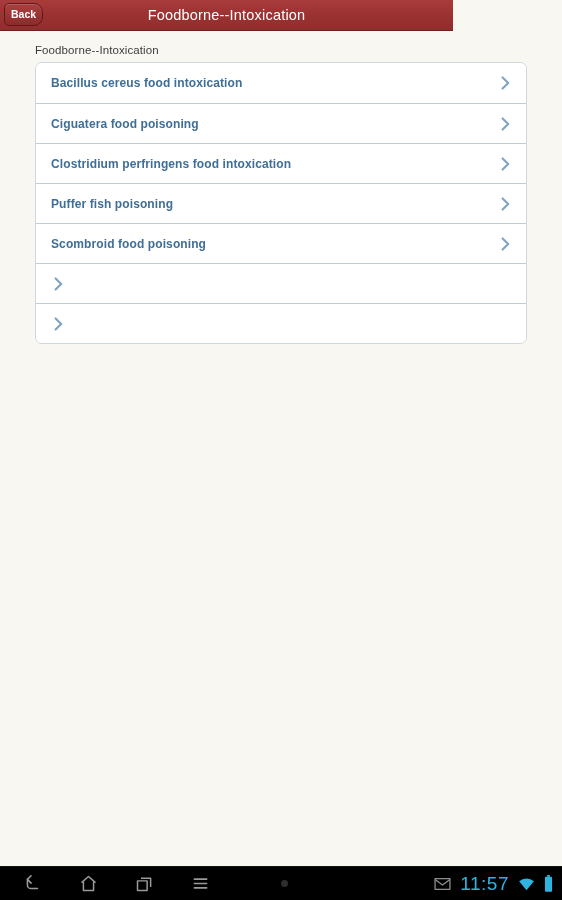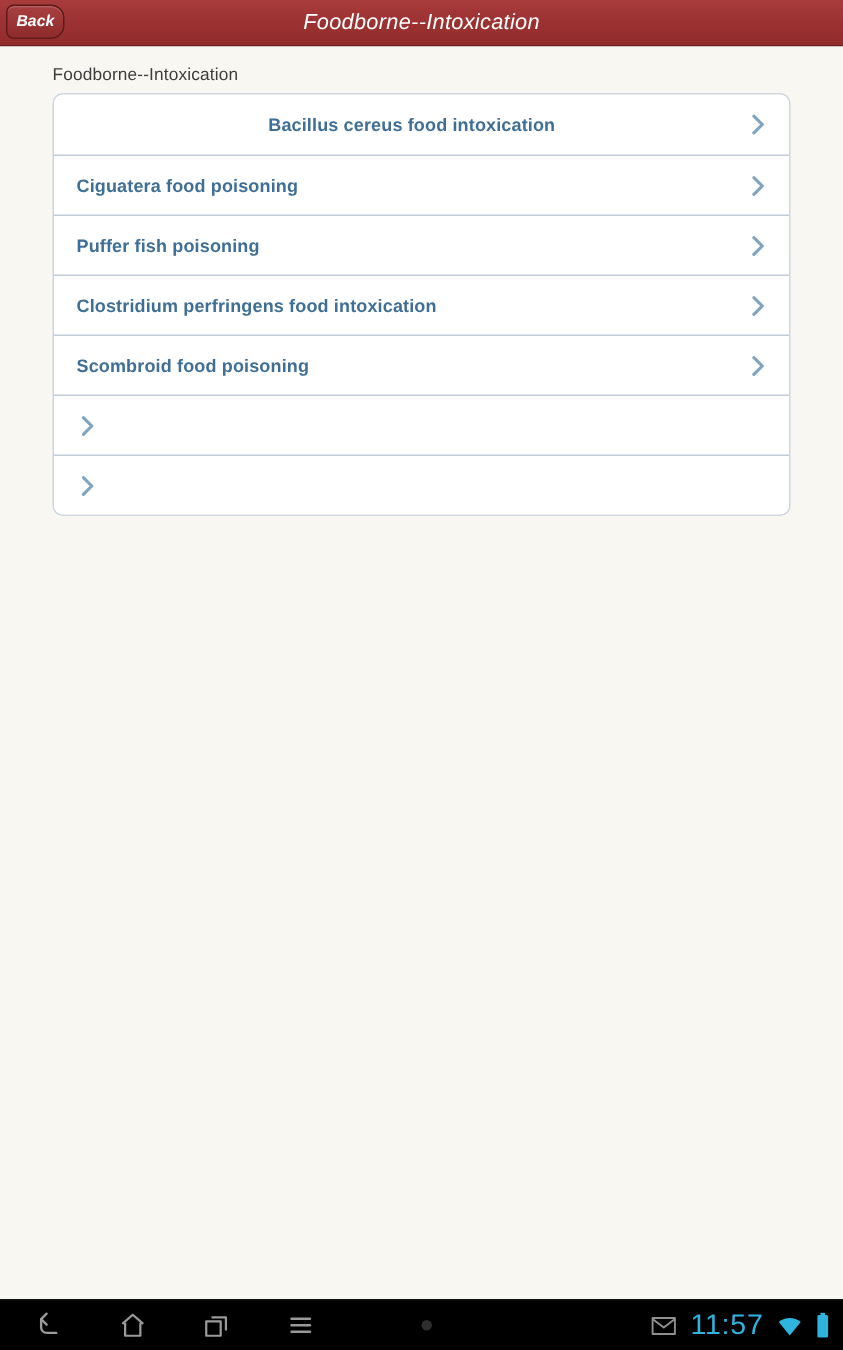--- a/index.html
+++ b/index.html
@@ -12,29 +12,28 @@
     background: #f8f7f2;
     font-family: "Liberation Sans", sans-serif;
     overflow: hidden;
     position: relative;
   }
 
   
   #titlebar {
     position: absolute;
     top: 0; left: 0;
-    width: 562px;
+    width: 453px;
     height: 31px;
     background: linear-gradient(to bottom, #a93b3b 0%, #9c3232 48%, #922d2d 100%);
     border-bottom: 1px solid #6e1f1f;
     box-sizing: border-box;
     display: flex;
     align-items: center;
     justify-content: center;
-    font-style: italic;
   }
   #titlebar-title {
     color: #ffffff;
     font-size: 14.5px;
     font-weight: 400;
     letter-spacing: 0.2px;
     white-space: nowrap;
   }
   #back-button {
     position: absolute;
@@ -93,21 +92,20 @@
     display: flex;
     align-items: center;
     padding: 0 14px 0 15px;
     box-sizing: border-box;
     background: #ffffff;
     cursor: pointer;
     border-top: 1px solid #bfccd8;
   }
   .list-row:first-child {
     border-top: none;
-    text-align: center;
   }
   .list-row-label {
     flex: 1 1 auto;
     font-size: 12px;
     font-weight: 700;
     color: #3f6f96;
     letter-spacing: 0.1px;
     white-space: nowrap;
     overflow: hidden;
     text-overflow: ellipsis;
@@ -196,29 +194,29 @@
       </div>
       <div class="list-row">
         <div class="list-row-label">Ciguatera food poisoning</div>
         <div class="chevron-icon">
           <svg width="9" height="14" viewBox="0 0 9 14" fill="none" stroke="#7fa4c2" stroke-width="2.1" stroke-linecap="round" stroke-linejoin="round">
             <polyline points="1.6,1.4 7.2,7 1.6,12.6"></polyline>
           </svg>
         </div>
       </div>
       <div class="list-row">
+        <div class="list-row-label">Clostridium perfringens food intoxication</div>
+        <div class="chevron-icon">
+          <svg width="9" height="14" viewBox="0 0 9 14" fill="none" stroke="#7fa4c2" stroke-width="2.1" stroke-linecap="round" stroke-linejoin="round">
+            <polyline points="1.6,1.4 7.2,7 1.6,12.6"></polyline>
+          </svg>
+        </div>
+      </div>
+      <div class="list-row">
         <div class="list-row-label">Puffer fish poisoning</div>
-        <div class="chevron-icon">
-          <svg width="9" height="14" viewBox="0 0 9 14" fill="none" stroke="#7fa4c2" stroke-width="2.1" stroke-linecap="round" stroke-linejoin="round">
-            <polyline points="1.6,1.4 7.2,7 1.6,12.6"></polyline>
-          </svg>
-        </div>
-      </div>
-      <div class="list-row">
-        <div class="list-row-label">Clostridium perfringens food intoxication</div>
         <div class="chevron-icon">
           <svg width="9" height="14" viewBox="0 0 9 14" fill="none" stroke="#7fa4c2" stroke-width="2.1" stroke-linecap="round" stroke-linejoin="round">
             <polyline points="1.6,1.4 7.2,7 1.6,12.6"></polyline>
           </svg>
         </div>
       </div>
       <div class="list-row">
         <div class="list-row-label">Scombroid food poisoning</div>
         <div class="chevron-icon">
           <svg width="9" height="14" viewBox="0 0 9 14" fill="none" stroke="#7fa4c2" stroke-width="2.1" stroke-linecap="round" stroke-linejoin="round">

